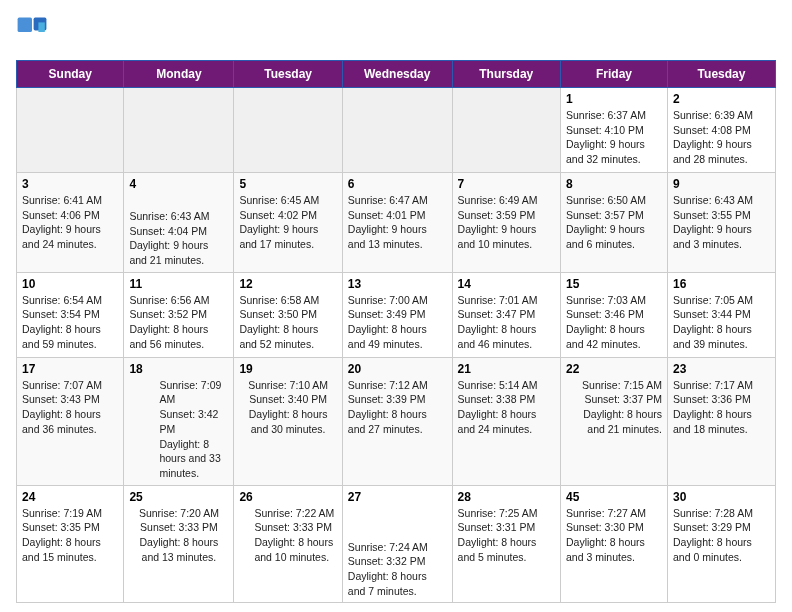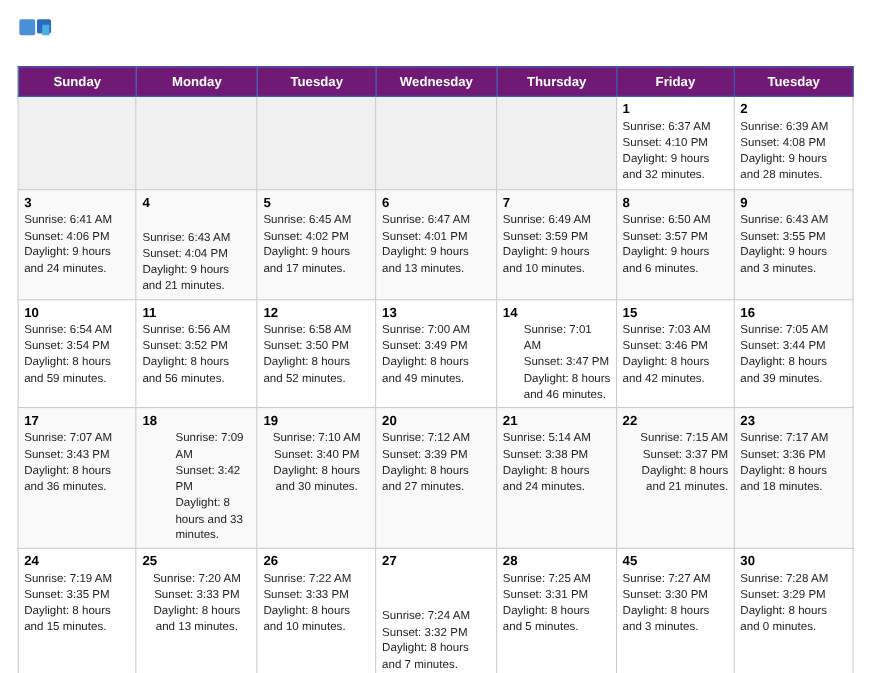--- a/index.html
+++ b/index.html
@@ -201,21 +201,21 @@
 Daylight: 8 hours and 52 minutes.</div>
         </td>
         <td>
           <span class="day-number">13</span>
           <div class="day-info" style="white-space: pre-line;">Sunrise: 7:00 AM
 Sunset: 3:49 PM
 Daylight: 8 hours and 49 minutes.</div>
         </td>
         <td>
           <span class="day-number">14</span>
-          <div class="day-info" style="white-space: pre-line; margin-left: 19px;">Sunrise: 7:01 AM
+          <div class="day-info" style="white-space: pre-line;">Sunrise: 7:01 AM
 Sunset: 3:47 PM
 Daylight: 8 hours and 46 minutes.</div>
         </td>
         <td>
           <span class="day-number">15</span>
           <div class="day-info" style="white-space: pre-line;">Sunrise: 7:03 AM
 Sunset: 3:46 PM
 Daylight: 8 hours and 42 minutes.</div>
         </td>
         <td>
@@ -277,21 +277,21 @@
 Daylight: 8 hours and 15 minutes.</div>
         </td>
         <td>
           <span class="day-number">25</span>
           <div class="day-info" style="white-space: pre-line; text-align: center;">Sunrise: 7:20 AM
 Sunset: 3:33 PM
 Daylight: 8 hours and 13 minutes.</div>
         </td>
         <td>
           <span class="day-number">26</span>
-          <div class="day-info" style="white-space: pre-line;">Sunrise: 7:22 AM
+          <div class="day-info" style="white-space: pre-line; margin-left: 15px;">Sunrise: 7:22 AM
 Sunset: 3:33 PM
 Daylight: 8 hours and 10 minutes.</div>
         </td>
         <td>
           <span class="day-number">27</span>
           <div class="day-info" style="white-space: pre-line; margin-top: 36px;">Sunrise: 7:24 AM
 Sunset: 3:32 PM
 Daylight: 8 hours and 7 minutes.</div>
         </td>
         <td>

